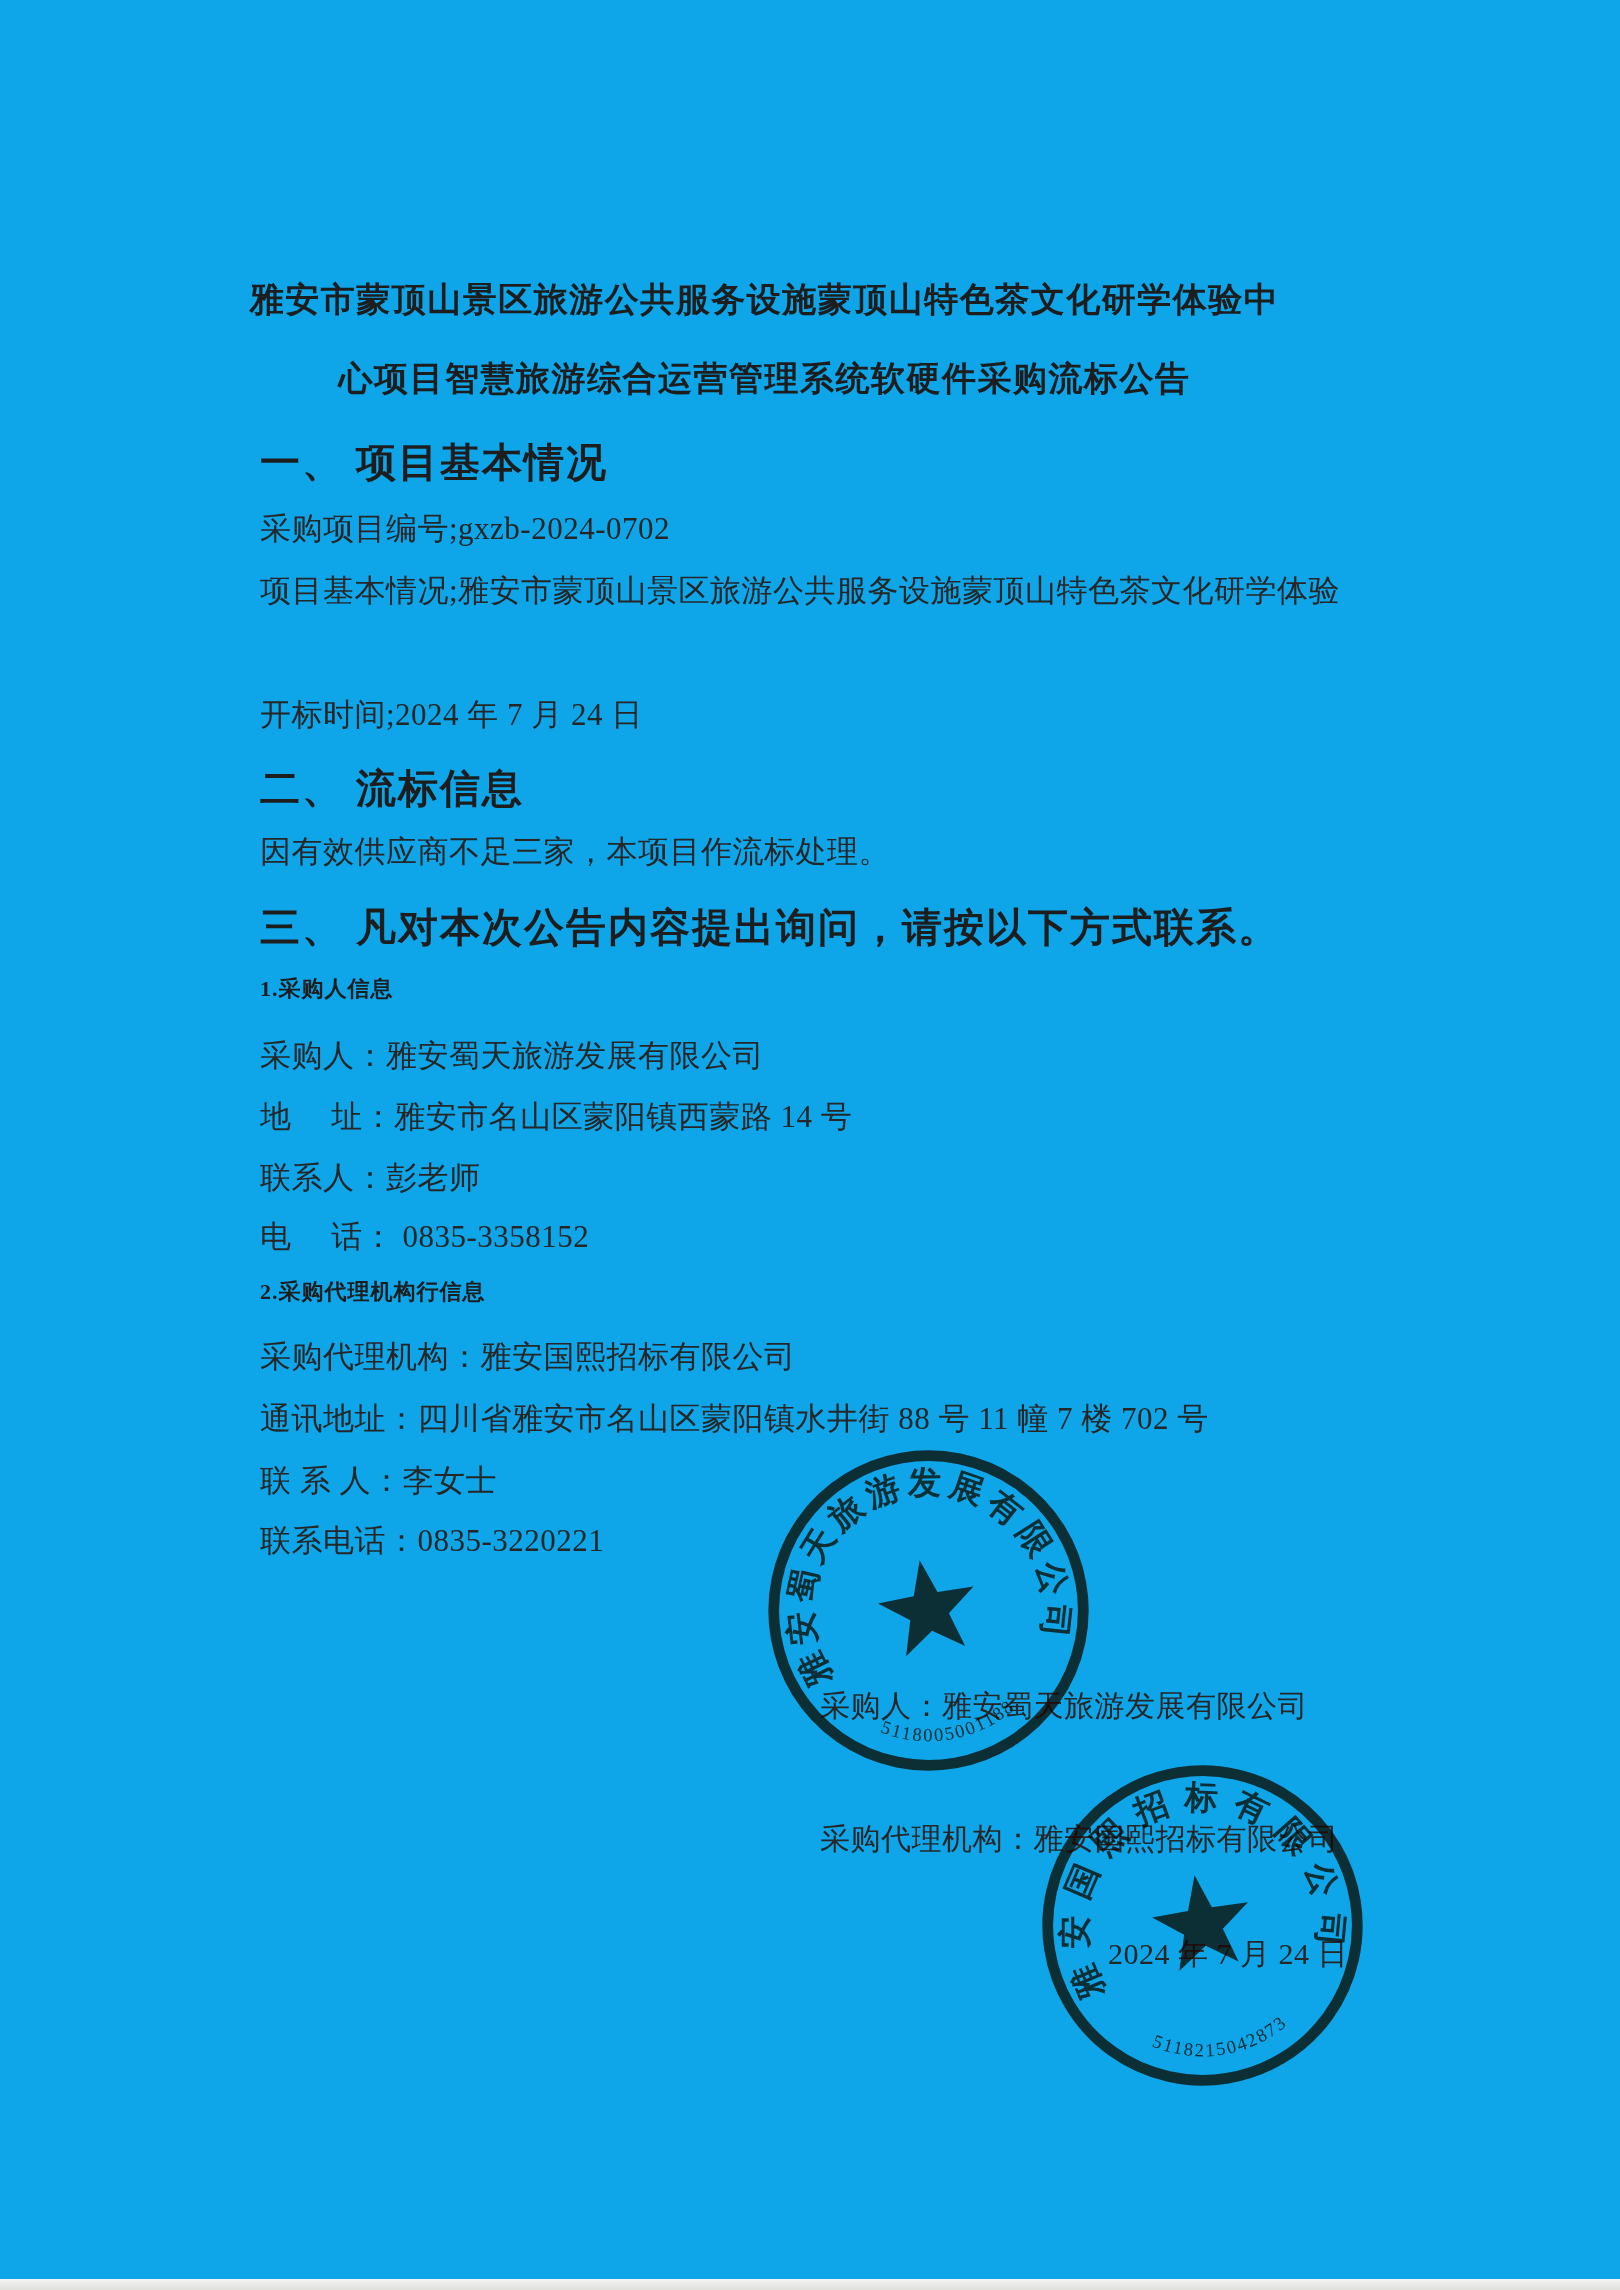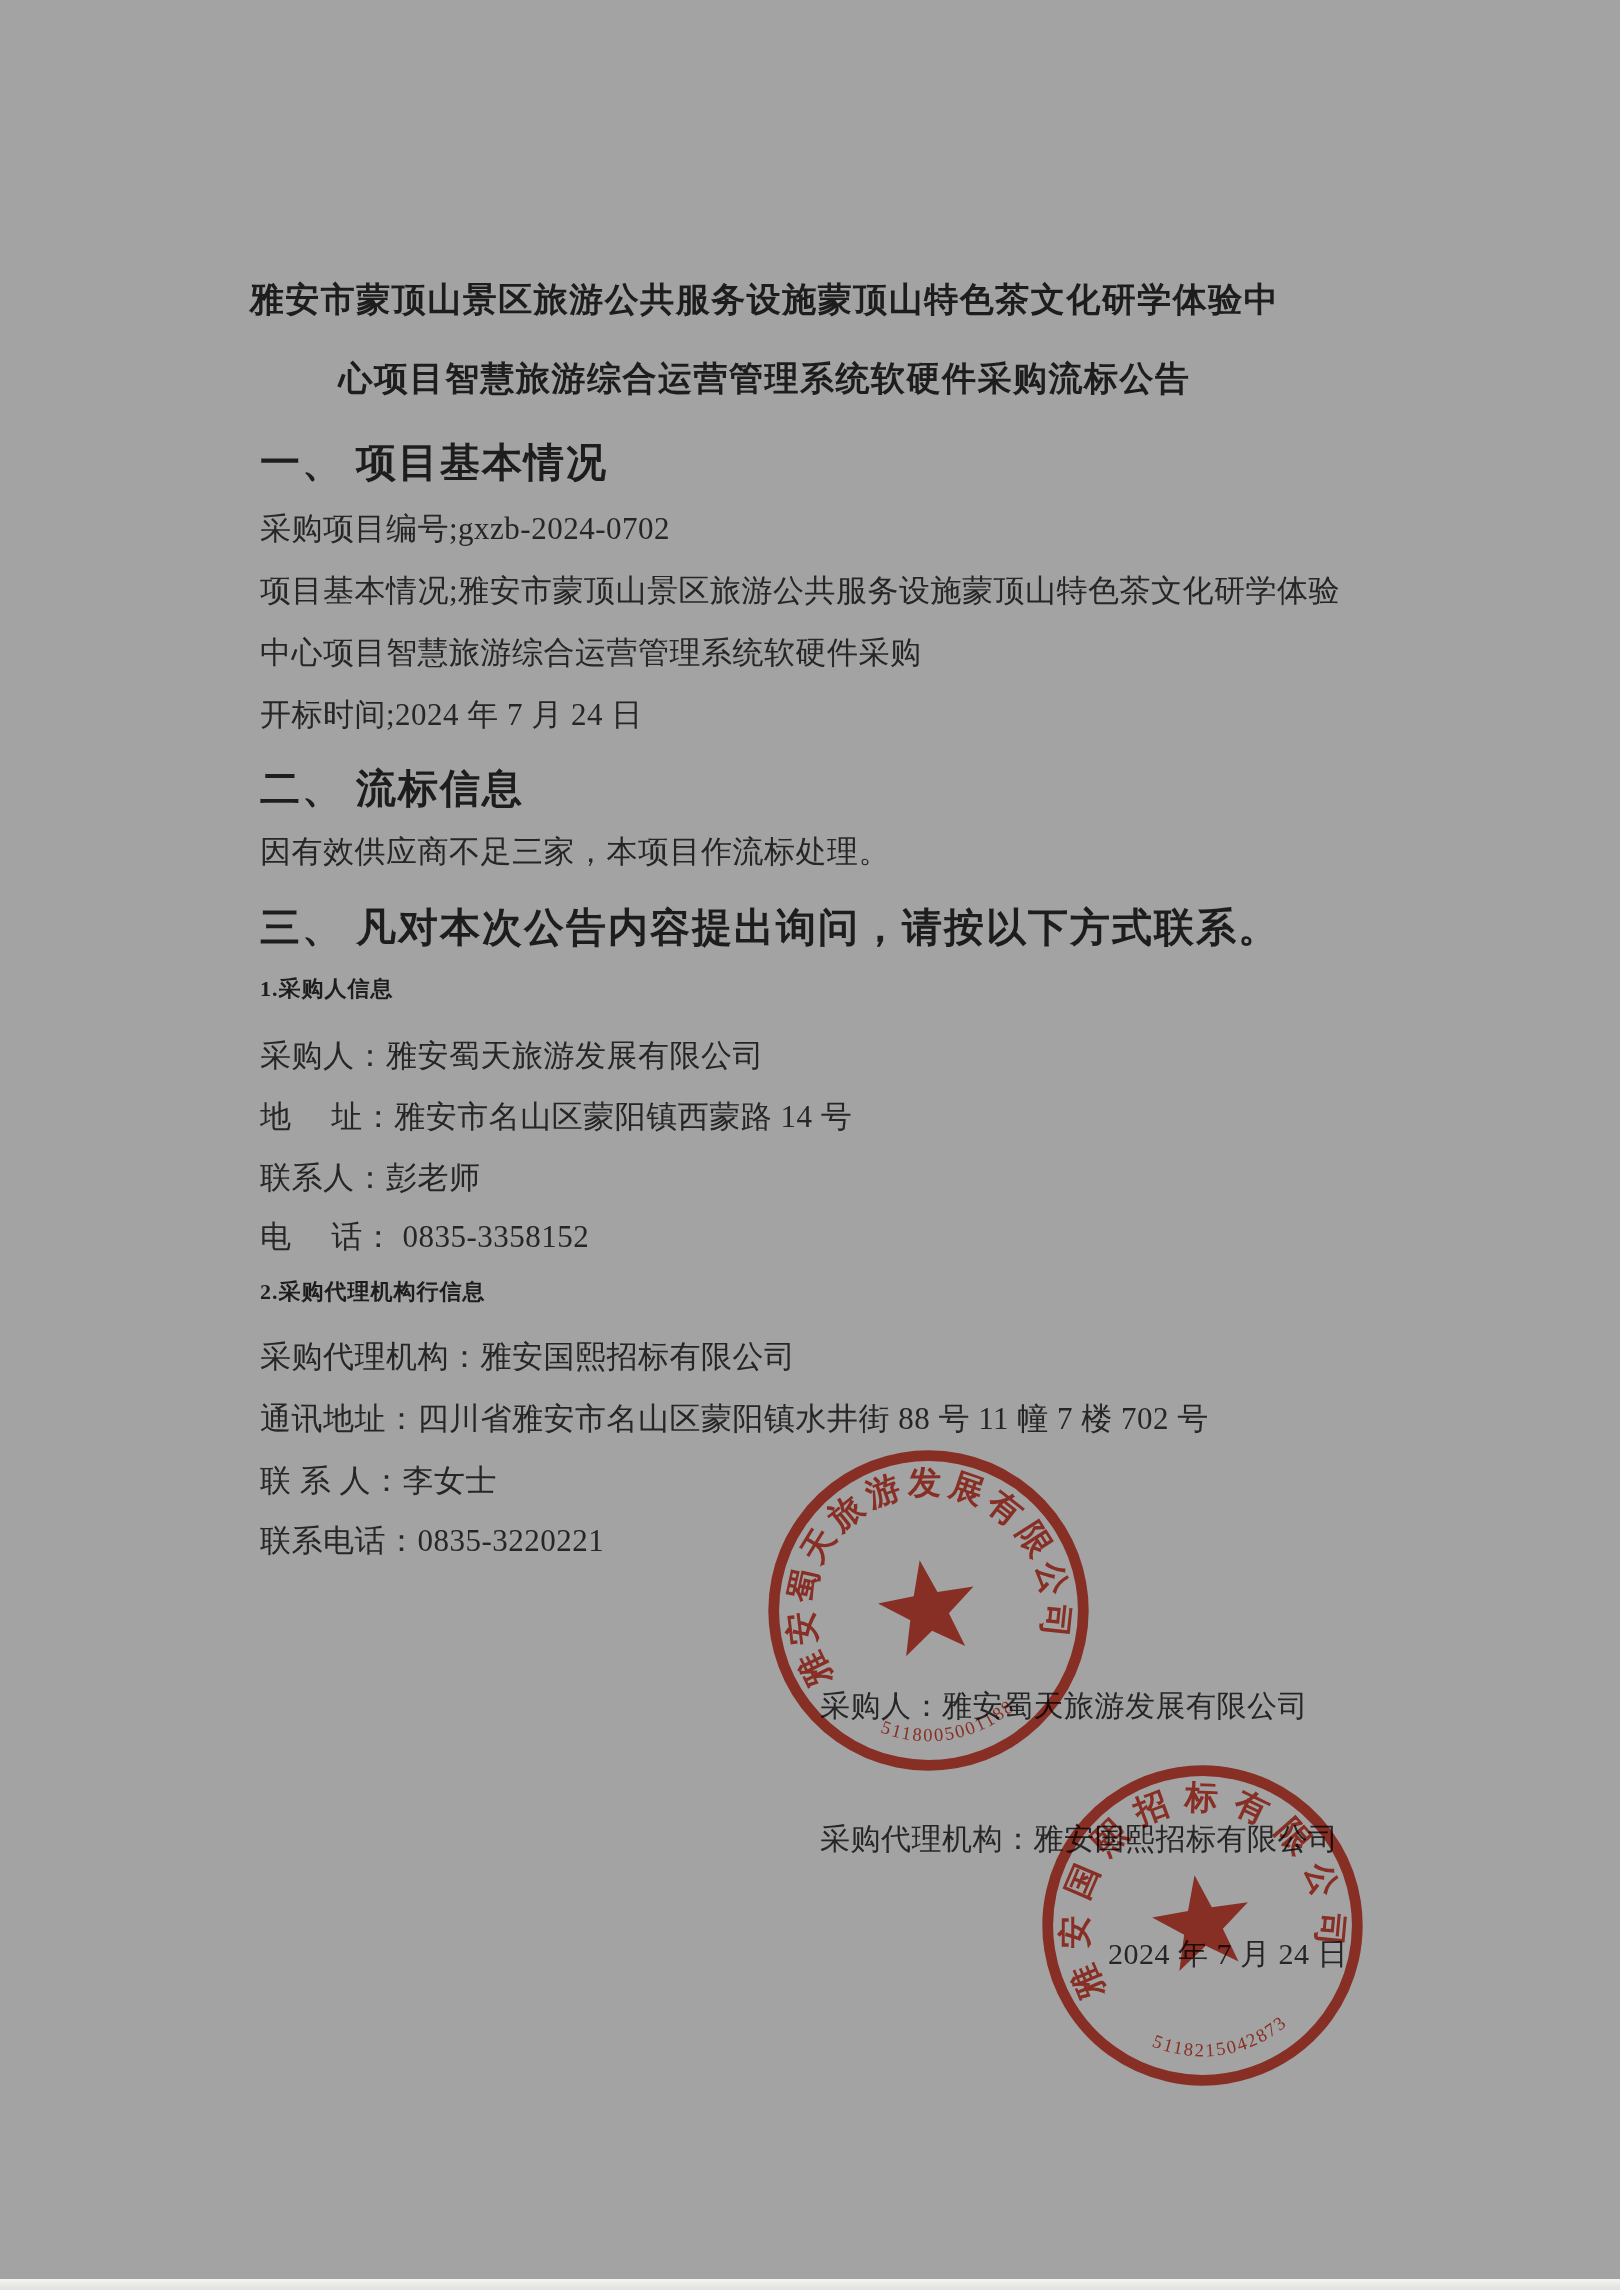--- a/index.html
+++ b/index.html
@@ -3,21 +3,21 @@
 <meta charset="utf-8">
 <style>
   html,body{margin:0;padding:0;}
   body{
     width:1620px;height:2291px;
     background:#f2f2f0;
     font-family:"Liberation Serif","DejaVu Serif",serif;
   }
   .page{
     position:relative;width:1620px;height:2291px;
-    background:#a3a3a3;overflow:hidden;
+    background:#0ea5e9;overflow:hidden;
     color:#222;
   }
   .line{
     position:absolute;left:260px;
     font-size:31px;letter-spacing:0.5px;color:#262626;
     white-space:pre;line-height:1.2;
   }
   .title-line{
     position:absolute;left:196px;width:1137px;text-align:center;
     font-size:34px;font-weight:bold;letter-spacing:1.5px;color:#1d1d1d;
@@ -44,21 +44,20 @@
 <body>
 
 <div class="page">
 
   <div class="title-line" style="top:277px">雅安市蒙顶山景区旅游公共服务设施蒙顶山特色茶文化研学体验中</div>
   <div class="title-line" style="top:356px">心项目智慧旅游综合运营管理系统软硬件采购流标公告</div>
 
   <div class="line heading" style="top:439px">一、 项目基本情况</div>
   <div class="line" style="top:510px">采购项目编号;gxzb-2024-0702</div>
   <div class="line" style="top:572px">项目基本情况;雅安市蒙顶山景区旅游公共服务设施蒙顶山特色茶文化研学体验</div>
-  <div class="line" style="top:634px">中心项目智慧旅游综合运营管理系统软硬件采购</div>
   <div class="line" style="top:696px">开标时间;2024 年 7 月 24 日</div>
 
   <div class="line heading" style="top:765px">二、 流标信息</div>
   <div class="line" style="top:833px">因有效供应商不足三家，本项目作流标处理。</div>
 
   <div class="line heading" style="top:904px">三、 凡对本次公告内容提出询问，请按以下方式联系。</div>
 
   <div class="line subheading" style="top:976px">1.采购人信息</div>
   <div class="line" style="top:1037px">采购人：雅安蜀天旅游发展有限公司</div>
   <div class="line" style="top:1098px">地　 址：雅安市名山区蒙阳镇西蒙路 14 号</div>

